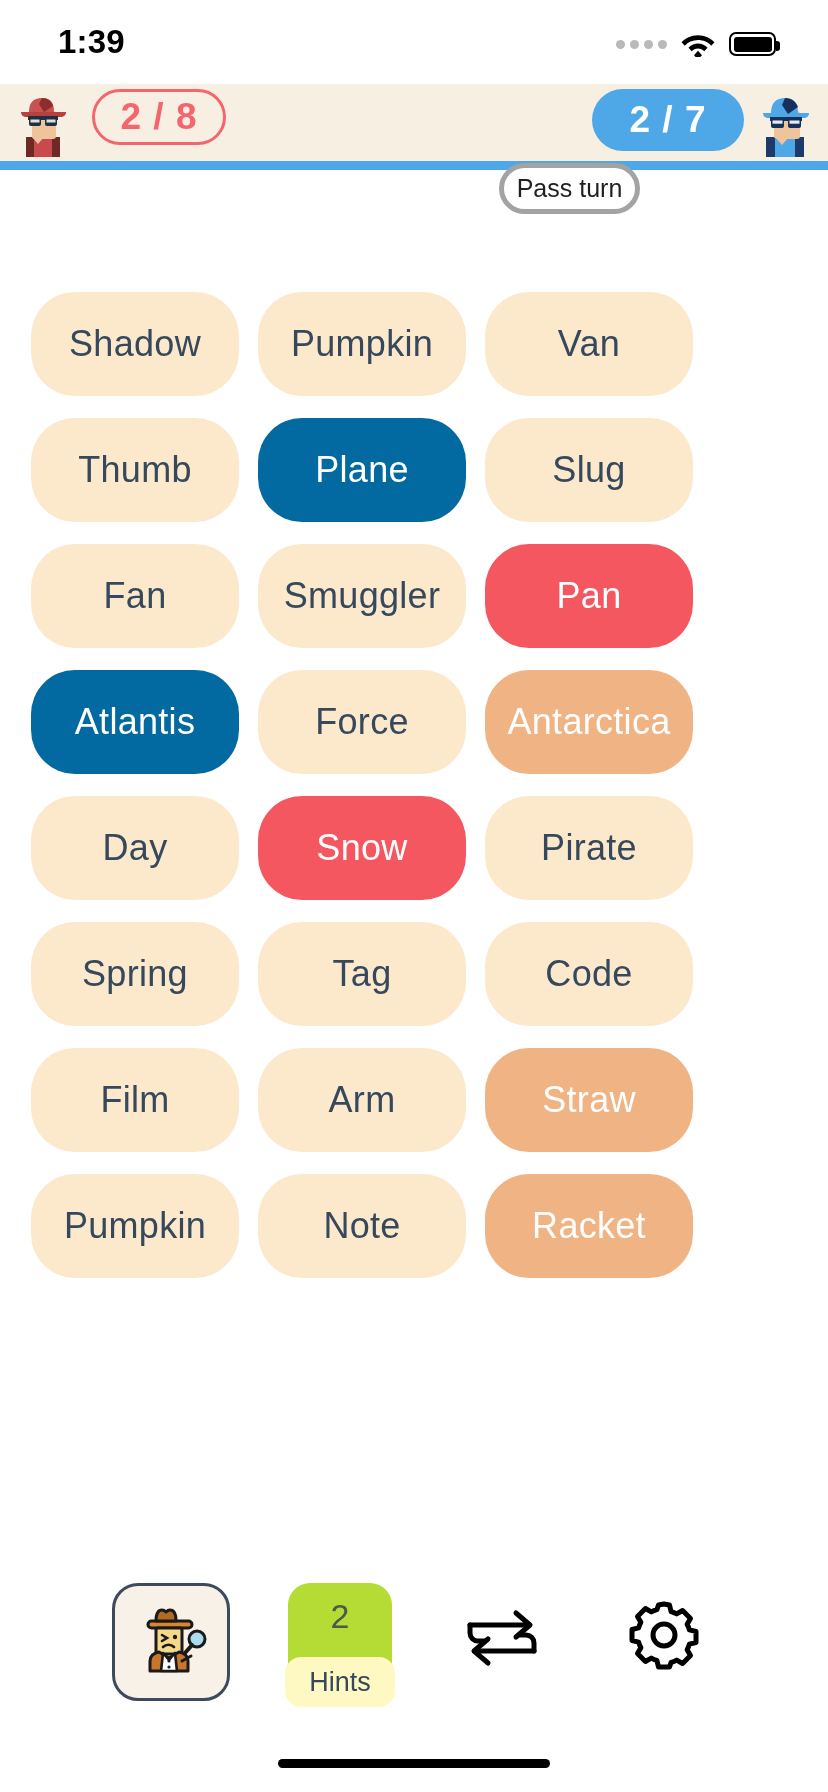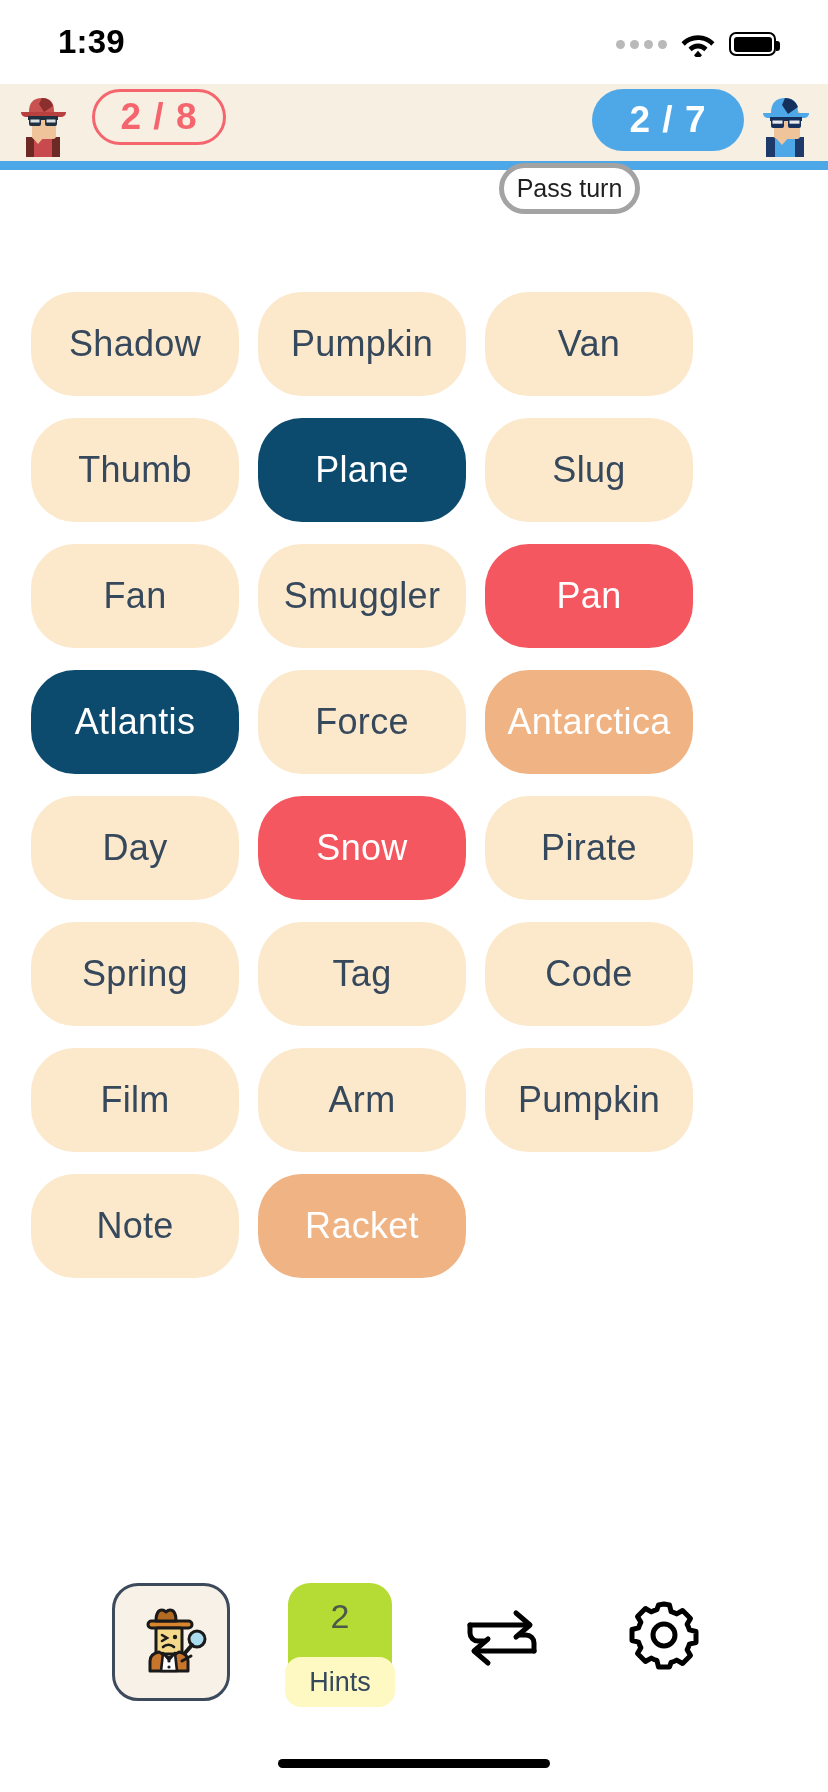--- a/index.html
+++ b/index.html
@@ -89,21 +89,21 @@
   }
   .card{
     border-radius:44px;
     display:flex; align-items:center; justify-content:center;
     font-family:"Liberation Sans", sans-serif;
     font-size:36px; font-weight:400;
     letter-spacing:.3px;
     user-select:none;
   }
   .card.neutralcream{ background:#fce8cb; color:#36485c; }
-  .card.blue{ background:#0c4a6e; color:#ffffff; }
+  .card.blue{ background:#0369a1; color:#ffffff; }
   .card.red{  background:#f4575f; color:#ffffff; }
   .card.tan{  background:#f0b383; color:#ffffff; }
 
   
   .toolbar{
     position:absolute; top:1583px; left:0; width:828px; height:130px;
     display:flex; align-items:flex-start; justify-content:center;
     gap:58px;
   }
   .tb-btn{ position:relative; }
@@ -242,20 +242,21 @@
       <div class="card neutralcream">Force</div>
       <div class="card tan">Antarctica</div>
       <div class="card neutralcream">Day</div>
       <div class="card red">Snow</div>
       <div class="card neutralcream">Pirate</div>
       <div class="card neutralcream">Spring</div>
       <div class="card neutralcream">Tag</div>
       <div class="card neutralcream">Code</div>
       <div class="card neutralcream">Film</div>
       <div class="card neutralcream">Arm</div>
+      <div class="card tan">Straw</div>
       <div class="card neutralcream">Pumpkin</div>
       <div class="card neutralcream">Note</div>
       <div class="card tan">Racket</div>
     </div>
 
   <div class="toolbar">
 
     <div class="tb-btn">
       <div class="spy-btn">
         <div>

